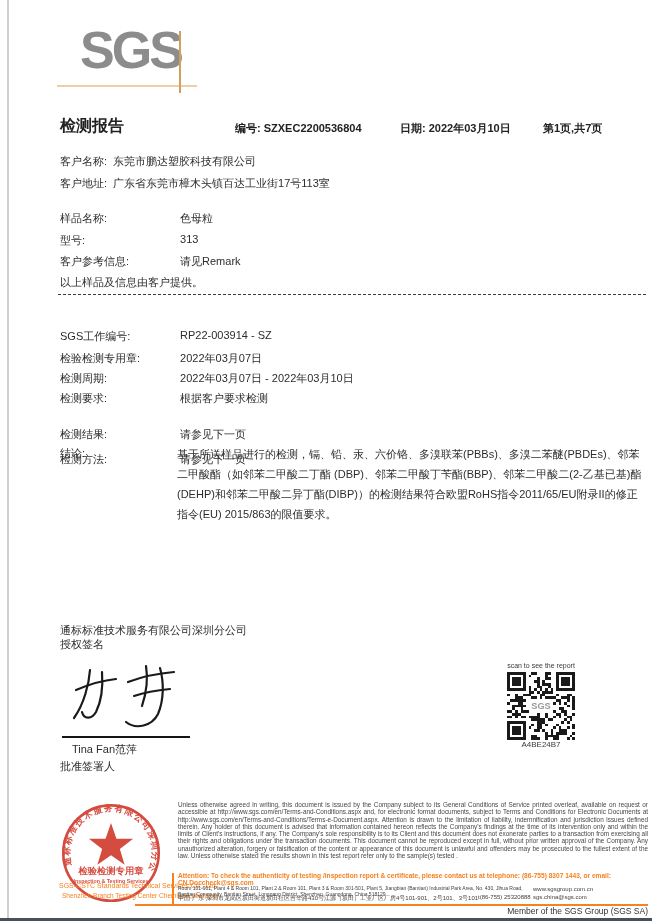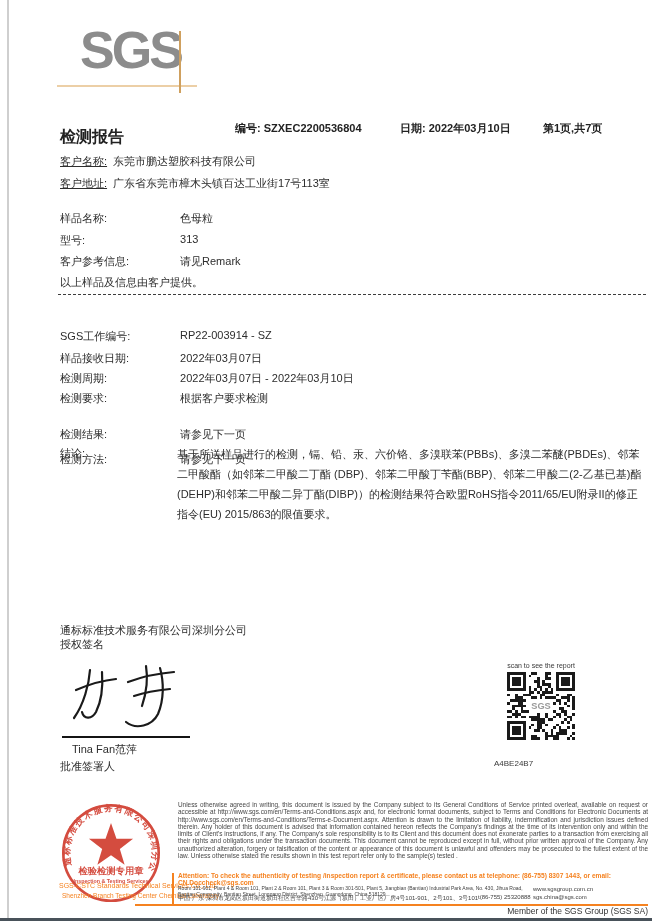--- a/index.html
+++ b/index.html
@@ -11,46 +11,46 @@
   .edge-left{position:absolute;left:7px;top:0;width:2px;height:921px;background:#cfcfcf;}
   .edge-bottom{position:absolute;left:0;top:918px;width:652px;height:3px;background:#49525a;}
 
   
   .logo-text{position:absolute;left:80px;top:24px;font-size:52px;font-weight:bold;
     color:#8c8c8c;letter-spacing:-3px;line-height:1;}
   .logo-underline{position:absolute;left:57px;top:85px;width:140px;height:2px;background:#eccfa6;}
   .logo-vline{position:absolute;left:179px;top:31px;width:2px;height:62px;background:#cfa05e;}
 
   
-  .doc-title{position:absolute;left:60px;top:116px;font-size:16px;font-weight:bold;color:#222;margin-top:11px;}
+  .doc-title{position:absolute;left:60px;top:116px;font-size:16px;font-weight:bold;color:#222;}
   .hmeta{position:absolute;top:121px;font-size:11px;font-weight:600;color:#222;white-space:nowrap;}
 
   .row{position:absolute;left:60px;font-size:11px;white-space:nowrap;}
   .row .lbl{display:inline-block;vertical-align:top;}
-  .lbl-s{width:50px;text-decoration:underline;}
+  .lbl-s{width:50px;}
   .lbl-w{width:117px;}
 
   .dash-sep{position:absolute;left:58px;top:294px;width:588px;border-top:1.6px dashed #3c3c3c;}
 
   .conclusion-label{position:absolute;left:60px;top:446px;font-size:11px;}
   .conclusion-text{position:absolute;left:177px;top:444px;width:470px;font-size:11px;
     line-height:20px;text-align:left;}
 
   .sig-company{position:absolute;left:60px;top:623px;font-size:11px;}
   .sig-auth{position:absolute;left:60px;top:637px;font-size:11px;}
   .sig-svg{position:absolute;left:62px;top:660px;}
   .sig-underline{position:absolute;left:62px;top:736px;width:128px;height:2px;background:#141414;}
   .sig-name{position:absolute;left:60px;top:742px;font-size:11px;margin-left:12px;}
   .sig-role{position:absolute;left:60px;top:759px;font-size:11px;}
 
   .qr-caption{position:absolute;left:494px;top:662px;width:94px;text-align:center;
     font-size:7px;color:#3a3a3a;}
   .qr-svg{position:absolute;left:507px;top:672px;}
-  .qr-code-text{position:absolute;left:494px;top:740px;width:94px;text-align:left;
-    font-size:8px;color:#3a3a3a;margin-top:19px;}
+  .qr-code-text{position:absolute;left:494px;top:740px;width:94px;text-align:center;
+    font-size:8px;color:#3a3a3a;}
 
   .stamp-svg{position:absolute;left:58px;top:800px;opacity:.9;}
   .stamp-en1{position:absolute;left:59px;top:882px;font-size:7px;color:#f58220;white-space:nowrap;}
   .stamp-en2{position:absolute;left:62px;top:892px;font-size:6.5px;color:#f58220;white-space:nowrap;}
 
   .legal{position:absolute;left:178px;top:801px;width:470px;font-size:6.4px;line-height:7.3px;
     color:#474747;text-align:justify;}
   .attention{position:absolute;left:178px;top:872px;width:470px;font-size:6.6px;line-height:7.2px;
     color:#f58220;font-weight:bold;}
   .addr-vline{position:absolute;left:172px;top:873px;width:2px;height:32px;background:#f58220;}
@@ -101,21 +101,21 @@
   </div>
   <div class="row" style="top:275px;">以上样品及信息由客户提供。</div>
 
   <div class="dash-sep"></div>
 
   <div class="row" style="top:329px;">
     <span class="lbl lbl-w">SGS工作编号:</span>
     <span>RP22-003914 - SZ</span>
   </div>
   <div class="row" style="top:351px;">
-    <span class="lbl lbl-w">样品接收日期:</span>
+    <span class="lbl lbl-w">检验检测专用章:</span>
     <span>2022年03月07日</span>
   </div>
   <div class="row" style="top:371px;">
     <span class="lbl lbl-w">检测周期:</span>
     <span>2022年03月07日 - 2022年03月10日</span>
   </div>
   <div class="row" style="top:391px;">
     <span class="lbl lbl-w">检测要求:</span>
     <span>根据客户要求检测</span>
   </div>

